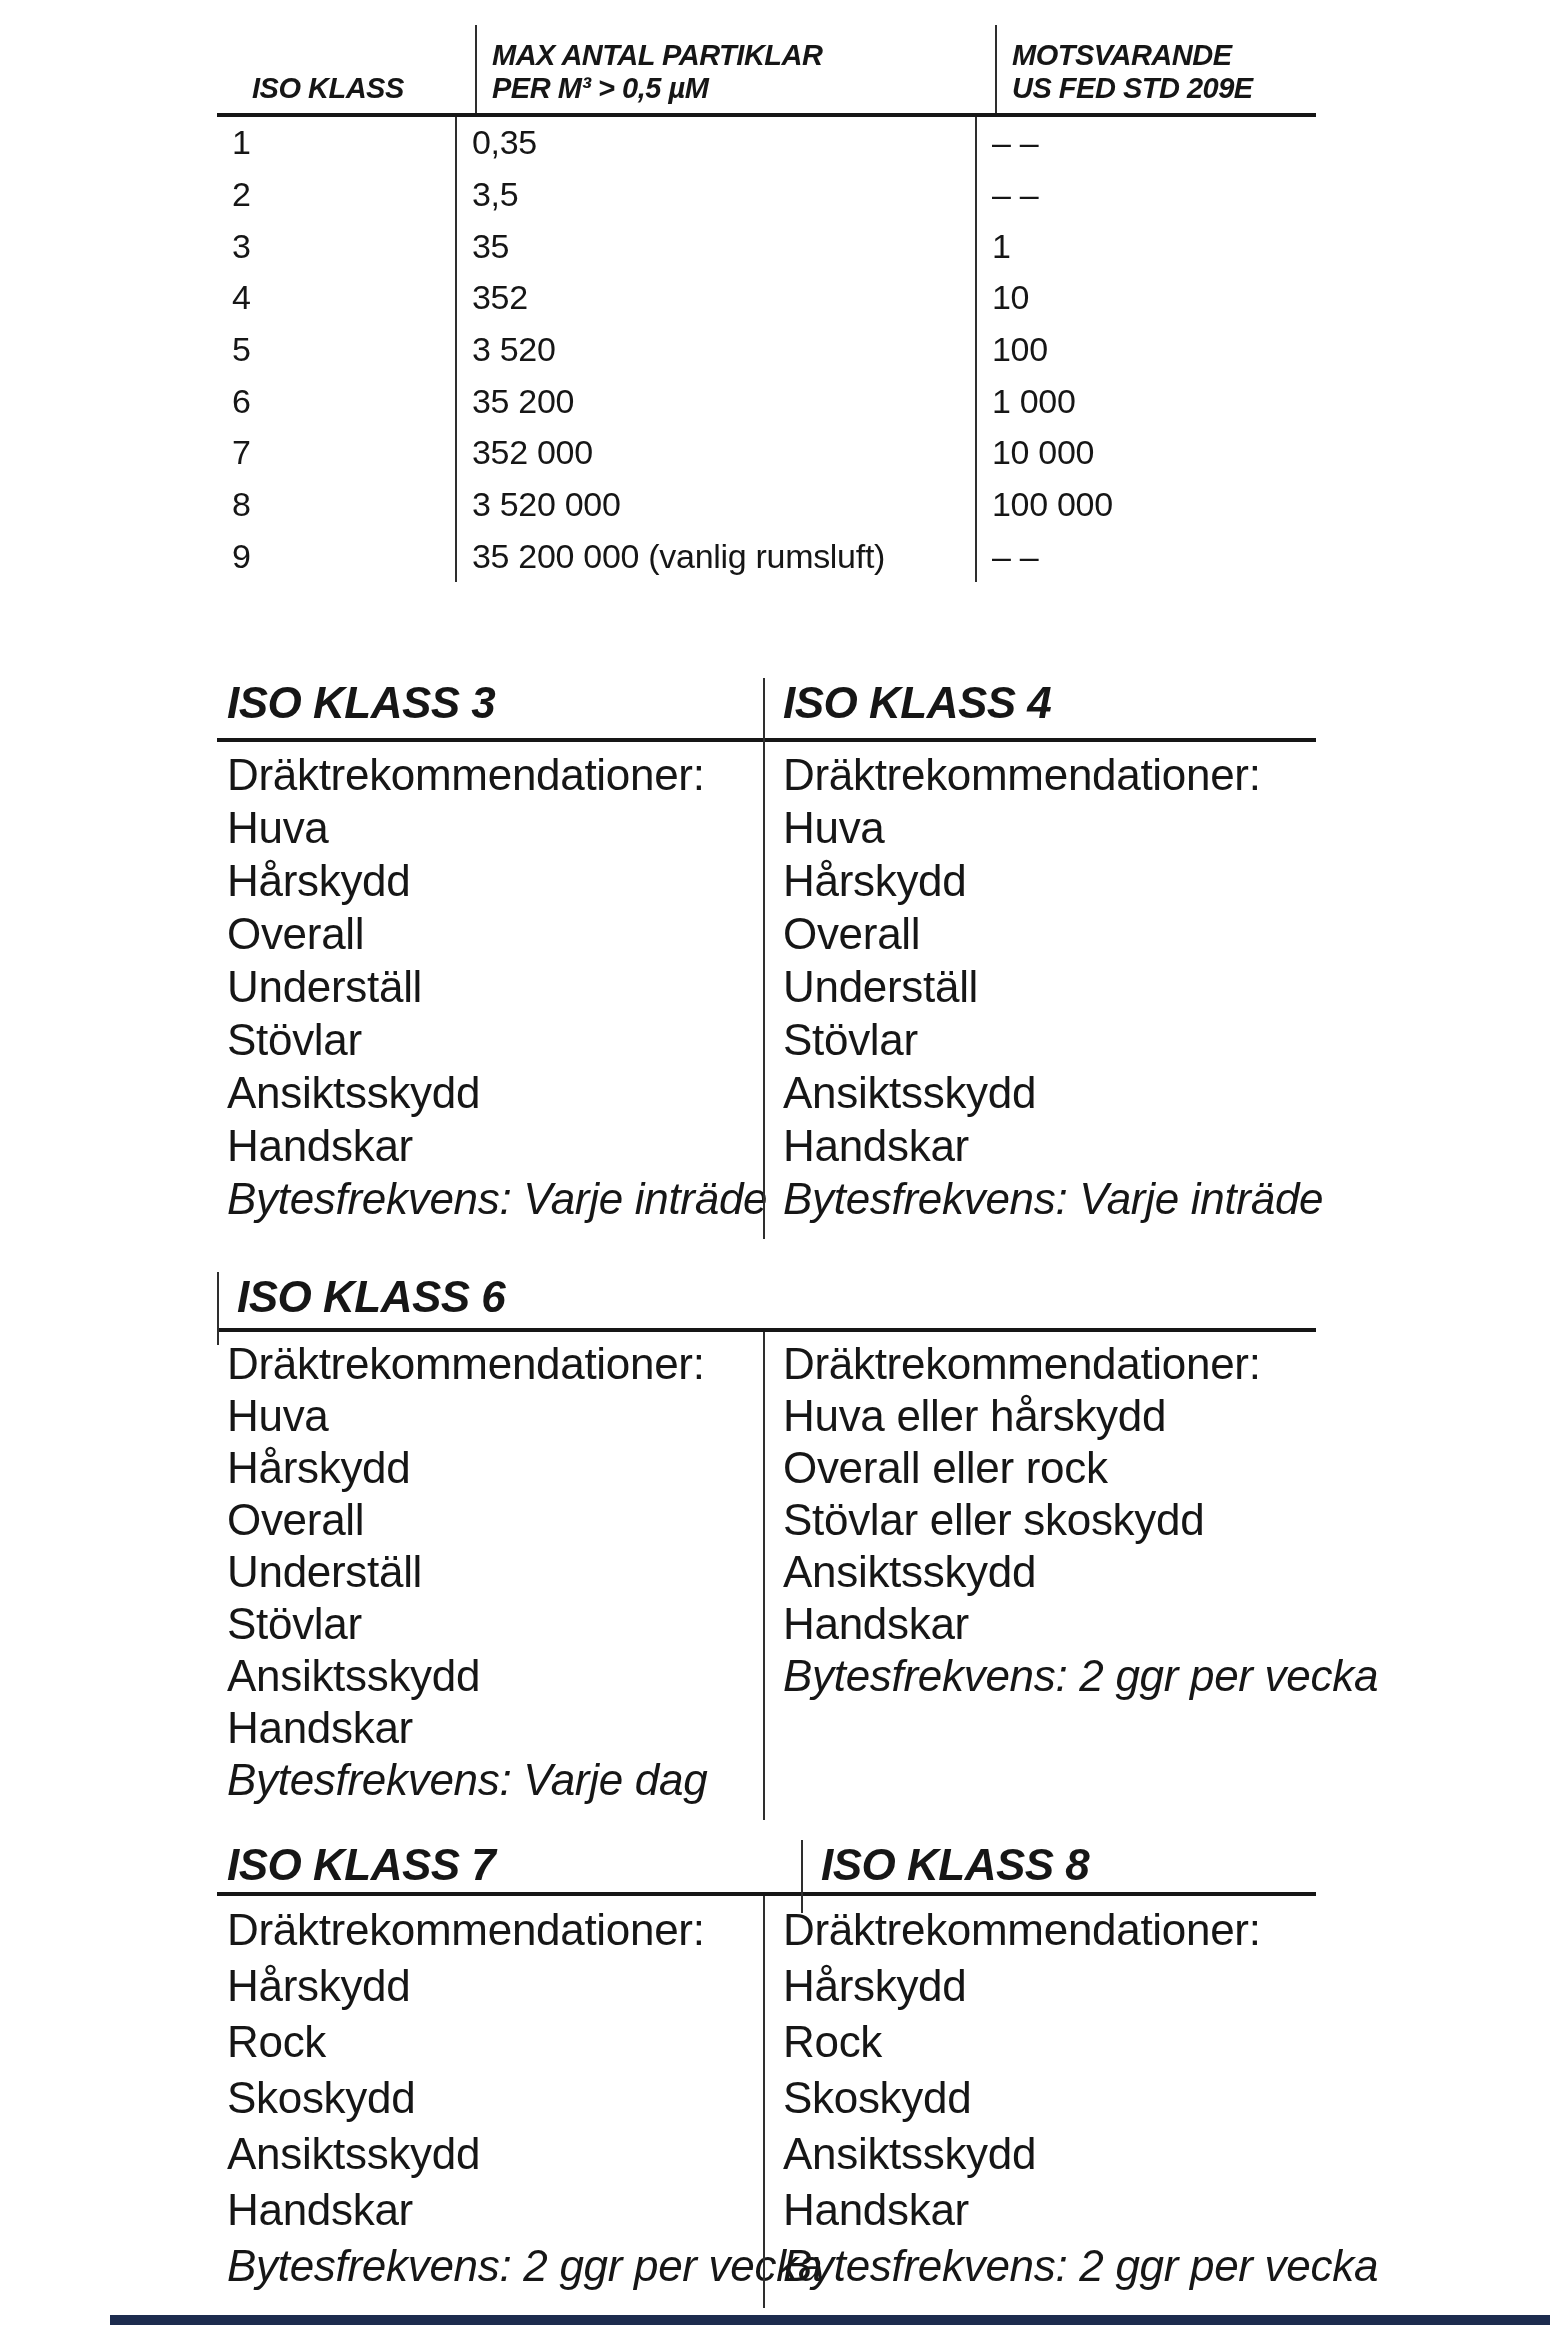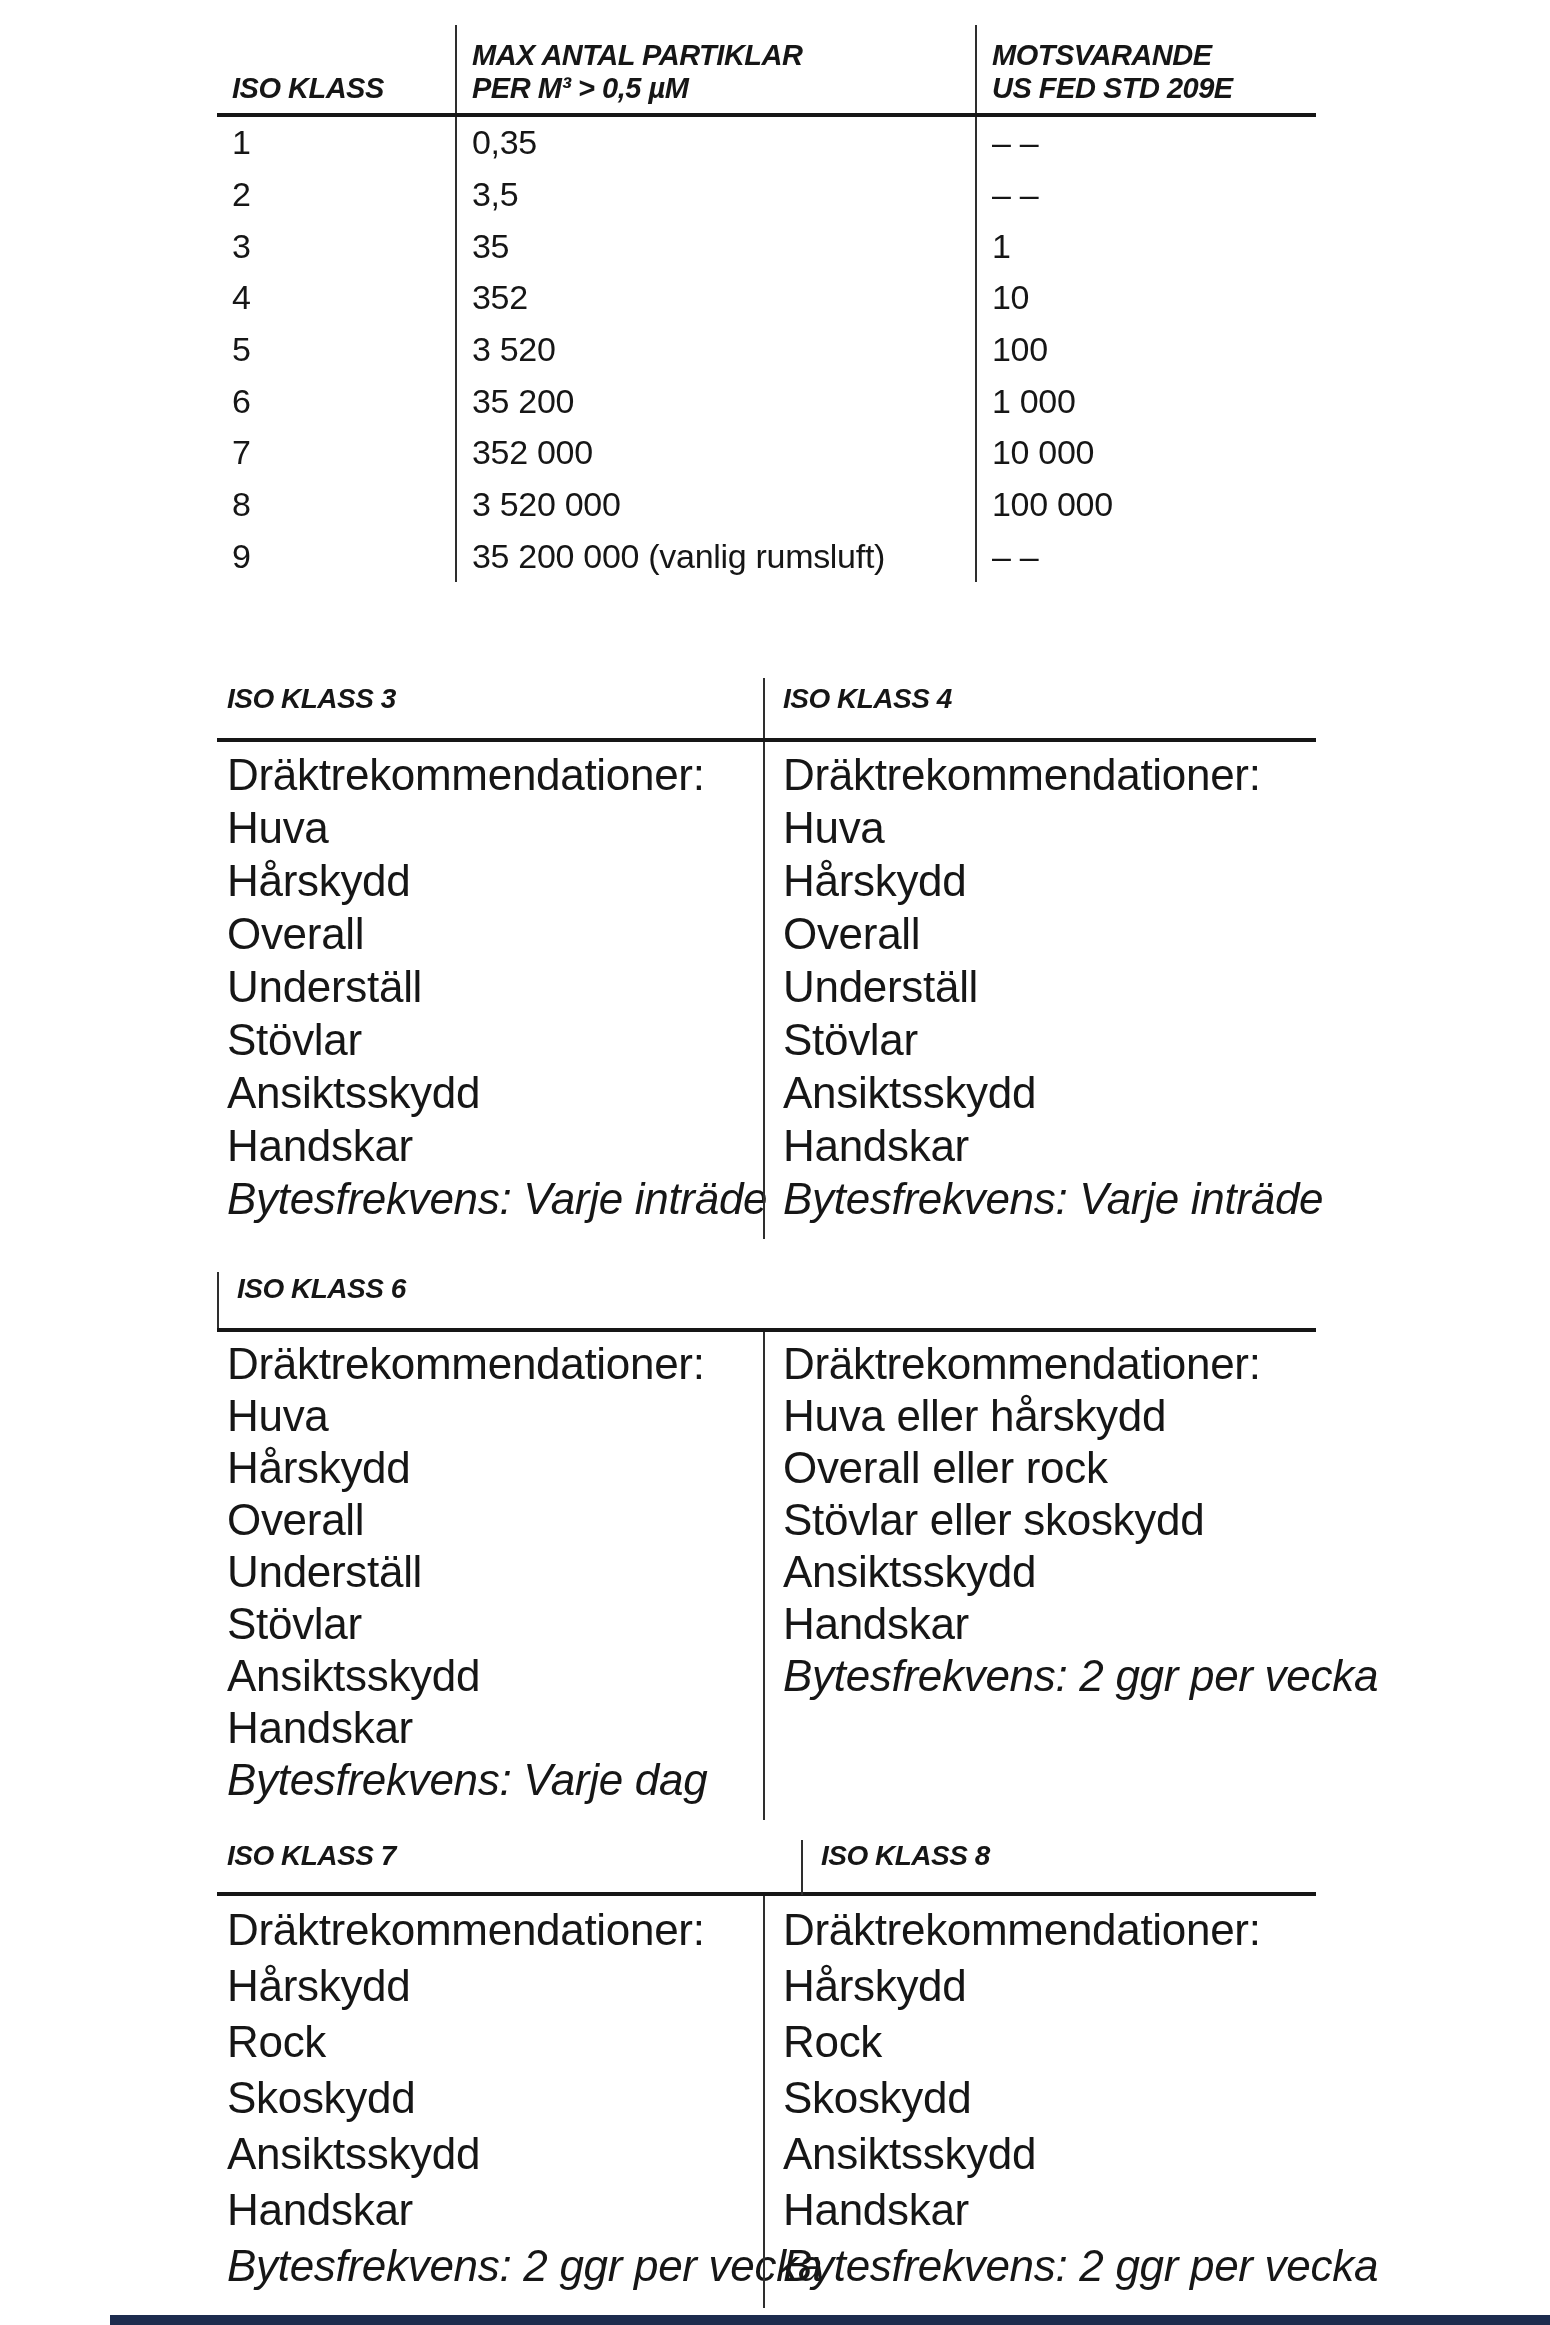--- a/index.html
+++ b/index.html
@@ -12,38 +12,39 @@
   .toptable { position:absolute; left:217px; top:25px; width:1099px; }
   .thead {
     display:grid; grid-template-columns:238px 520px 341px; height:88px;
     border-bottom:4px solid #161616;
   }
   .th {
     display:flex; flex-direction:column; justify-content:flex-end;
     padding:0 0 8px 15px; font-weight:bold; font-style:italic;
     font-size:29px; line-height:33px; letter-spacing:-0.5px;
     white-space:nowrap;
+    margin-left:20px;
   }
   .th.c2, .th.c3 { border-left:2px solid #2e2e2e; }
   .trow { display:grid; grid-template-columns:238px 520px 341px; height:51.7px; }
   .td {
     display:flex; align-items:center; padding-left:15px;
     font-size:34px; font-weight:300; letter-spacing:-0.3px; white-space:nowrap;
   }
   .td.c2, .td.c3 { border-left:2px solid #2e2e2e; }
 
   
   .sec { position:absolute; left:217px; width:1099px; }
   .sec-head {
     display:grid; grid-template-columns:546px 553px;
     border-bottom:4px solid #161616;
   }
   .hcell {
     display:flex; align-items:flex-end; padding:0 0 23px 10px;
-    font-weight:bold; font-style:italic; font-size:28px; letter-spacing:-0.5px;
+    font-weight:bold; font-style:italic; font-size:44px; letter-spacing:-0.5px;
     white-space:nowrap;
   }
   .hcell.right { border-left:2px solid #2e2e2e; padding-left:18px; }
   .sec-body { display:grid; grid-template-columns:546px 553px; }
   .col { padding:6px 0 14px 10px; }
   .col.right { border-left:2px solid #2e2e2e; padding-left:18px; }
   .line { font-size:44px; font-weight:300; letter-spacing:-0.3px; white-space:nowrap; }
   .em { font-style:italic; }
 
   .sec34 { top:678px; }  .sec34 .sec-head { height:60px; } .sec34 .line { line-height:53px; }

